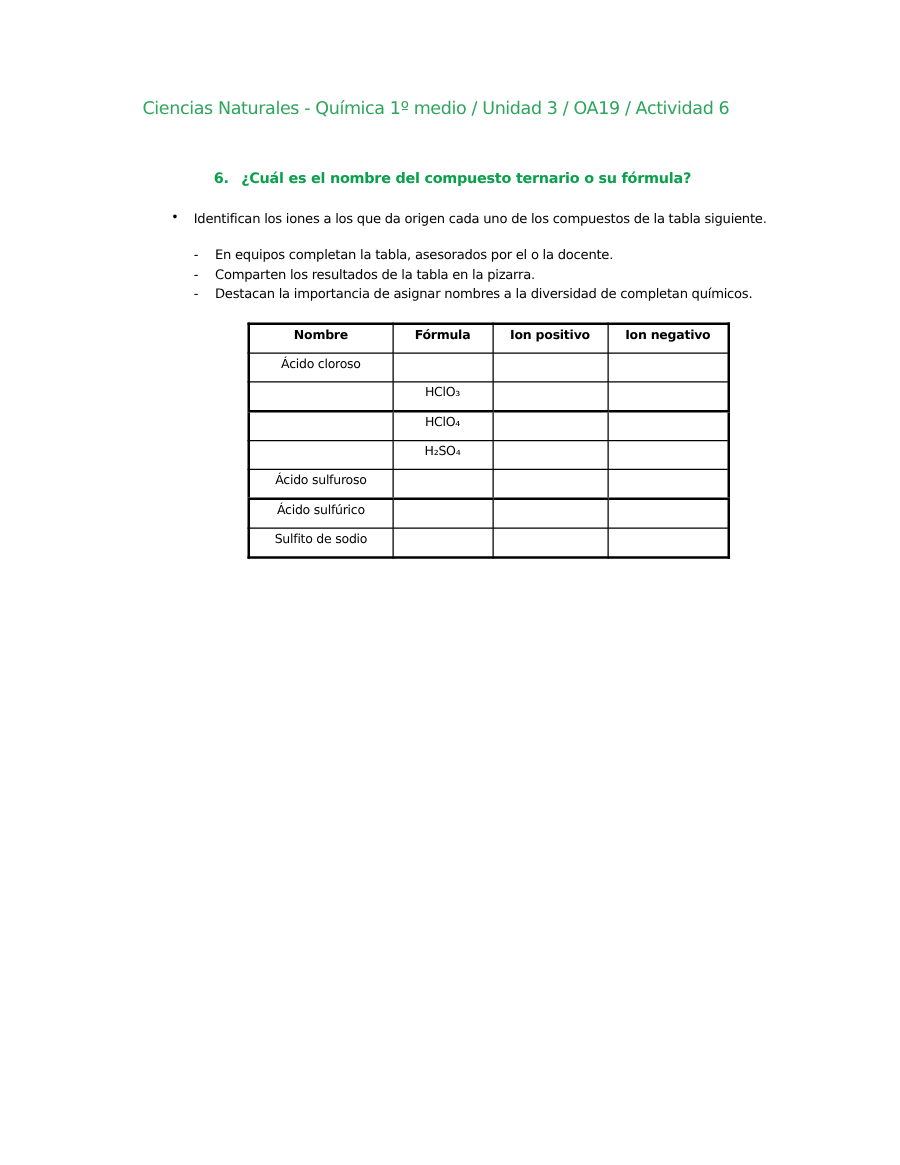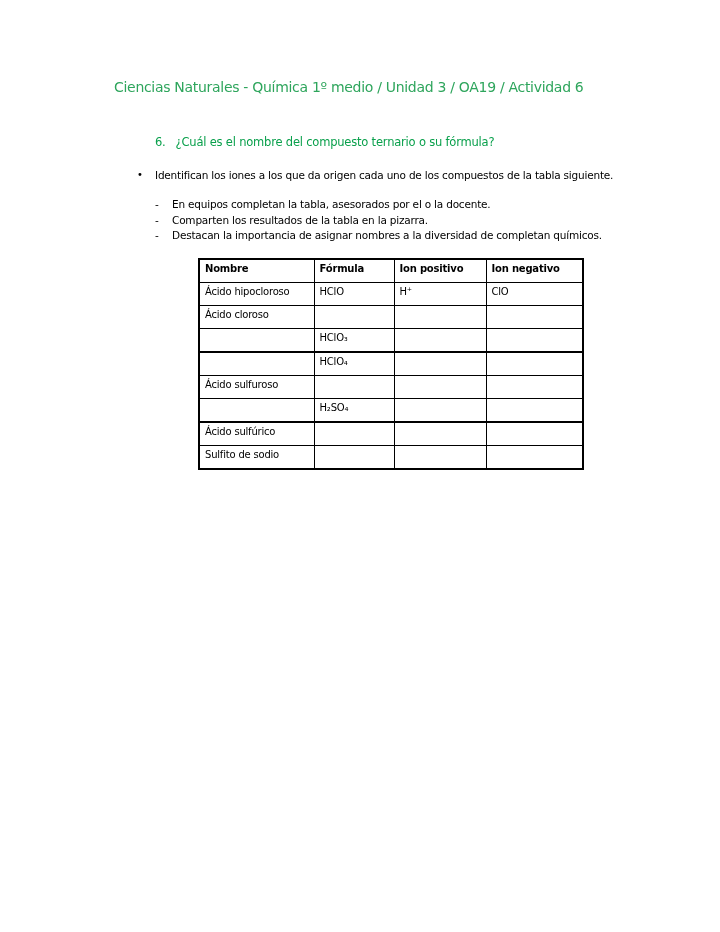--- a/index.html
+++ b/index.html
@@ -21,24 +21,24 @@
     position: absolute;
     left: 99px;
     top: 79px;
     font-size: 14px;
     letter-spacing: -0.3px;
     color: #2EA55C;
     white-space: nowrap;
   }
   .question-heading {
     position: absolute;
-    left: 140px;
+    left: 156px;
     top: 135px;
     font-size: 11.5px;
-    font-weight: normal;
+    font-weight: bold;
     color: #0AA04C;
     letter-spacing: -0.2px;
     white-space: nowrap;
   }
   .question-heading .q-num { margin-right: 10px; }
   .bullet-main {
     position: absolute;
     left: 122px;
     top: 169px;
     width: 520px;
@@ -71,21 +71,21 @@
     top: 258px;
     border-collapse: collapse;
     border: 2px solid #000000;
     table-layout: fixed;
   }
   table.acid-table th,
   table.acid-table td {
     border: 1px solid #000000;
     font-size: 10px;
     letter-spacing: -0.2px;
-    text-align: left;
+    text-align: center;
     vertical-align: top;
     padding: 3px 5px 5px 5px;
     height: 14px;
     overflow: hidden;
     white-space: nowrap;
   }
   table.acid-table th { font-weight: bold; }
   table.acid-table tr.thick-top th,
   table.acid-table tr.thick-top td { border-top-width: 2px; }
   col.c-nombre   { width: 115px; }
@@ -134,52 +134,46 @@
     <thead>
       <tr>
         <th>Nombre</th>
         <th>Fórmula</th>
         <th>Ion positivo</th>
         <th>Ion negativo</th>
       </tr>
     </thead>
     <tbody>
       <tr>
-        <td>Ácido hipocloroso</td>
-        <td>HClO</td>
-        <td>H⁺</td>
-        <td>ClO</td>
-      </tr>
-      <tr>
         <td>Ácido cloroso</td>
         <td></td>
         <td></td>
         <td></td>
       </tr>
       <tr>
         <td></td>
         <td>HClO₃</td>
         <td></td>
         <td></td>
       </tr>
       <tr class="thick-top">
         <td></td>
         <td>HClO₄</td>
         <td></td>
         <td></td>
       </tr>
       <tr>
-        <td>Ácido sulfuroso</td>
         <td></td>
+        <td>H₂SO₄</td>
         <td></td>
         <td></td>
       </tr>
       <tr>
+        <td>Ácido sulfuroso</td>
         <td></td>
-        <td>H₂SO₄</td>
         <td></td>
         <td></td>
       </tr>
       <tr class="thick-top">
         <td>Ácido sulfúrico</td>
         <td></td>
         <td></td>
         <td></td>
       </tr>
       <tr>

